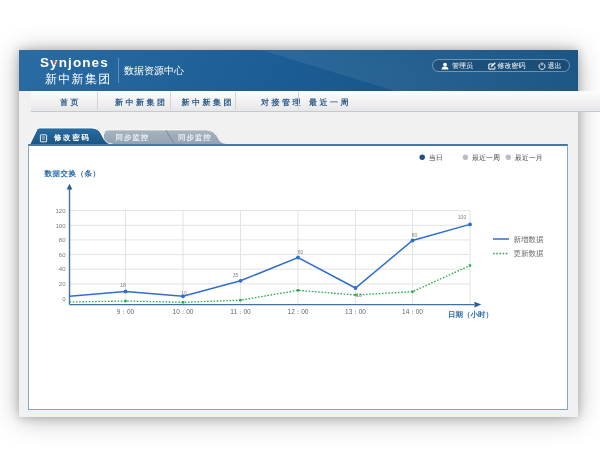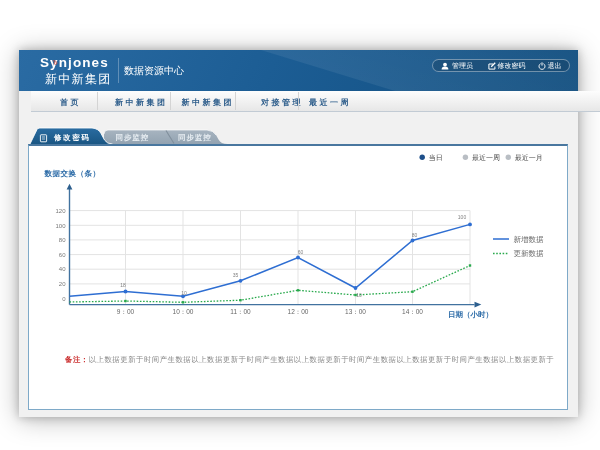--- a/index.html
+++ b/index.html
@@ -173,14 +173,13 @@
       <text x="329" y="150.5">10</text>
       <text x="384.5" y="90.5">80</text>
       <text x="432" y="72.5">100</text>
     </g>
 
     <path d="M463 93 H479" stroke="#2e6ed2" stroke-width="1.5"></path>
     <text x="483.5" y="95.7" font-size="7.5" fill="#6a6a6a">新增数据</text>
     <path d="M463 107.5 H479" stroke="#28a94c" stroke-width="1.3" stroke-dasharray="1.6 1.6"></path>
     <text x="483.5" y="110.2" font-size="7.5" fill="#6a6a6a">更新数据</text>
   </svg>
-  <div class="note"><b>备注：</b>以上数据更新于时间产生数据以上数据更新于时间产生数据以上数据更新于时间产生数据以上数据更新于时间产生数据以上数据更新于</div>
 </div>
 
 </body></html>

